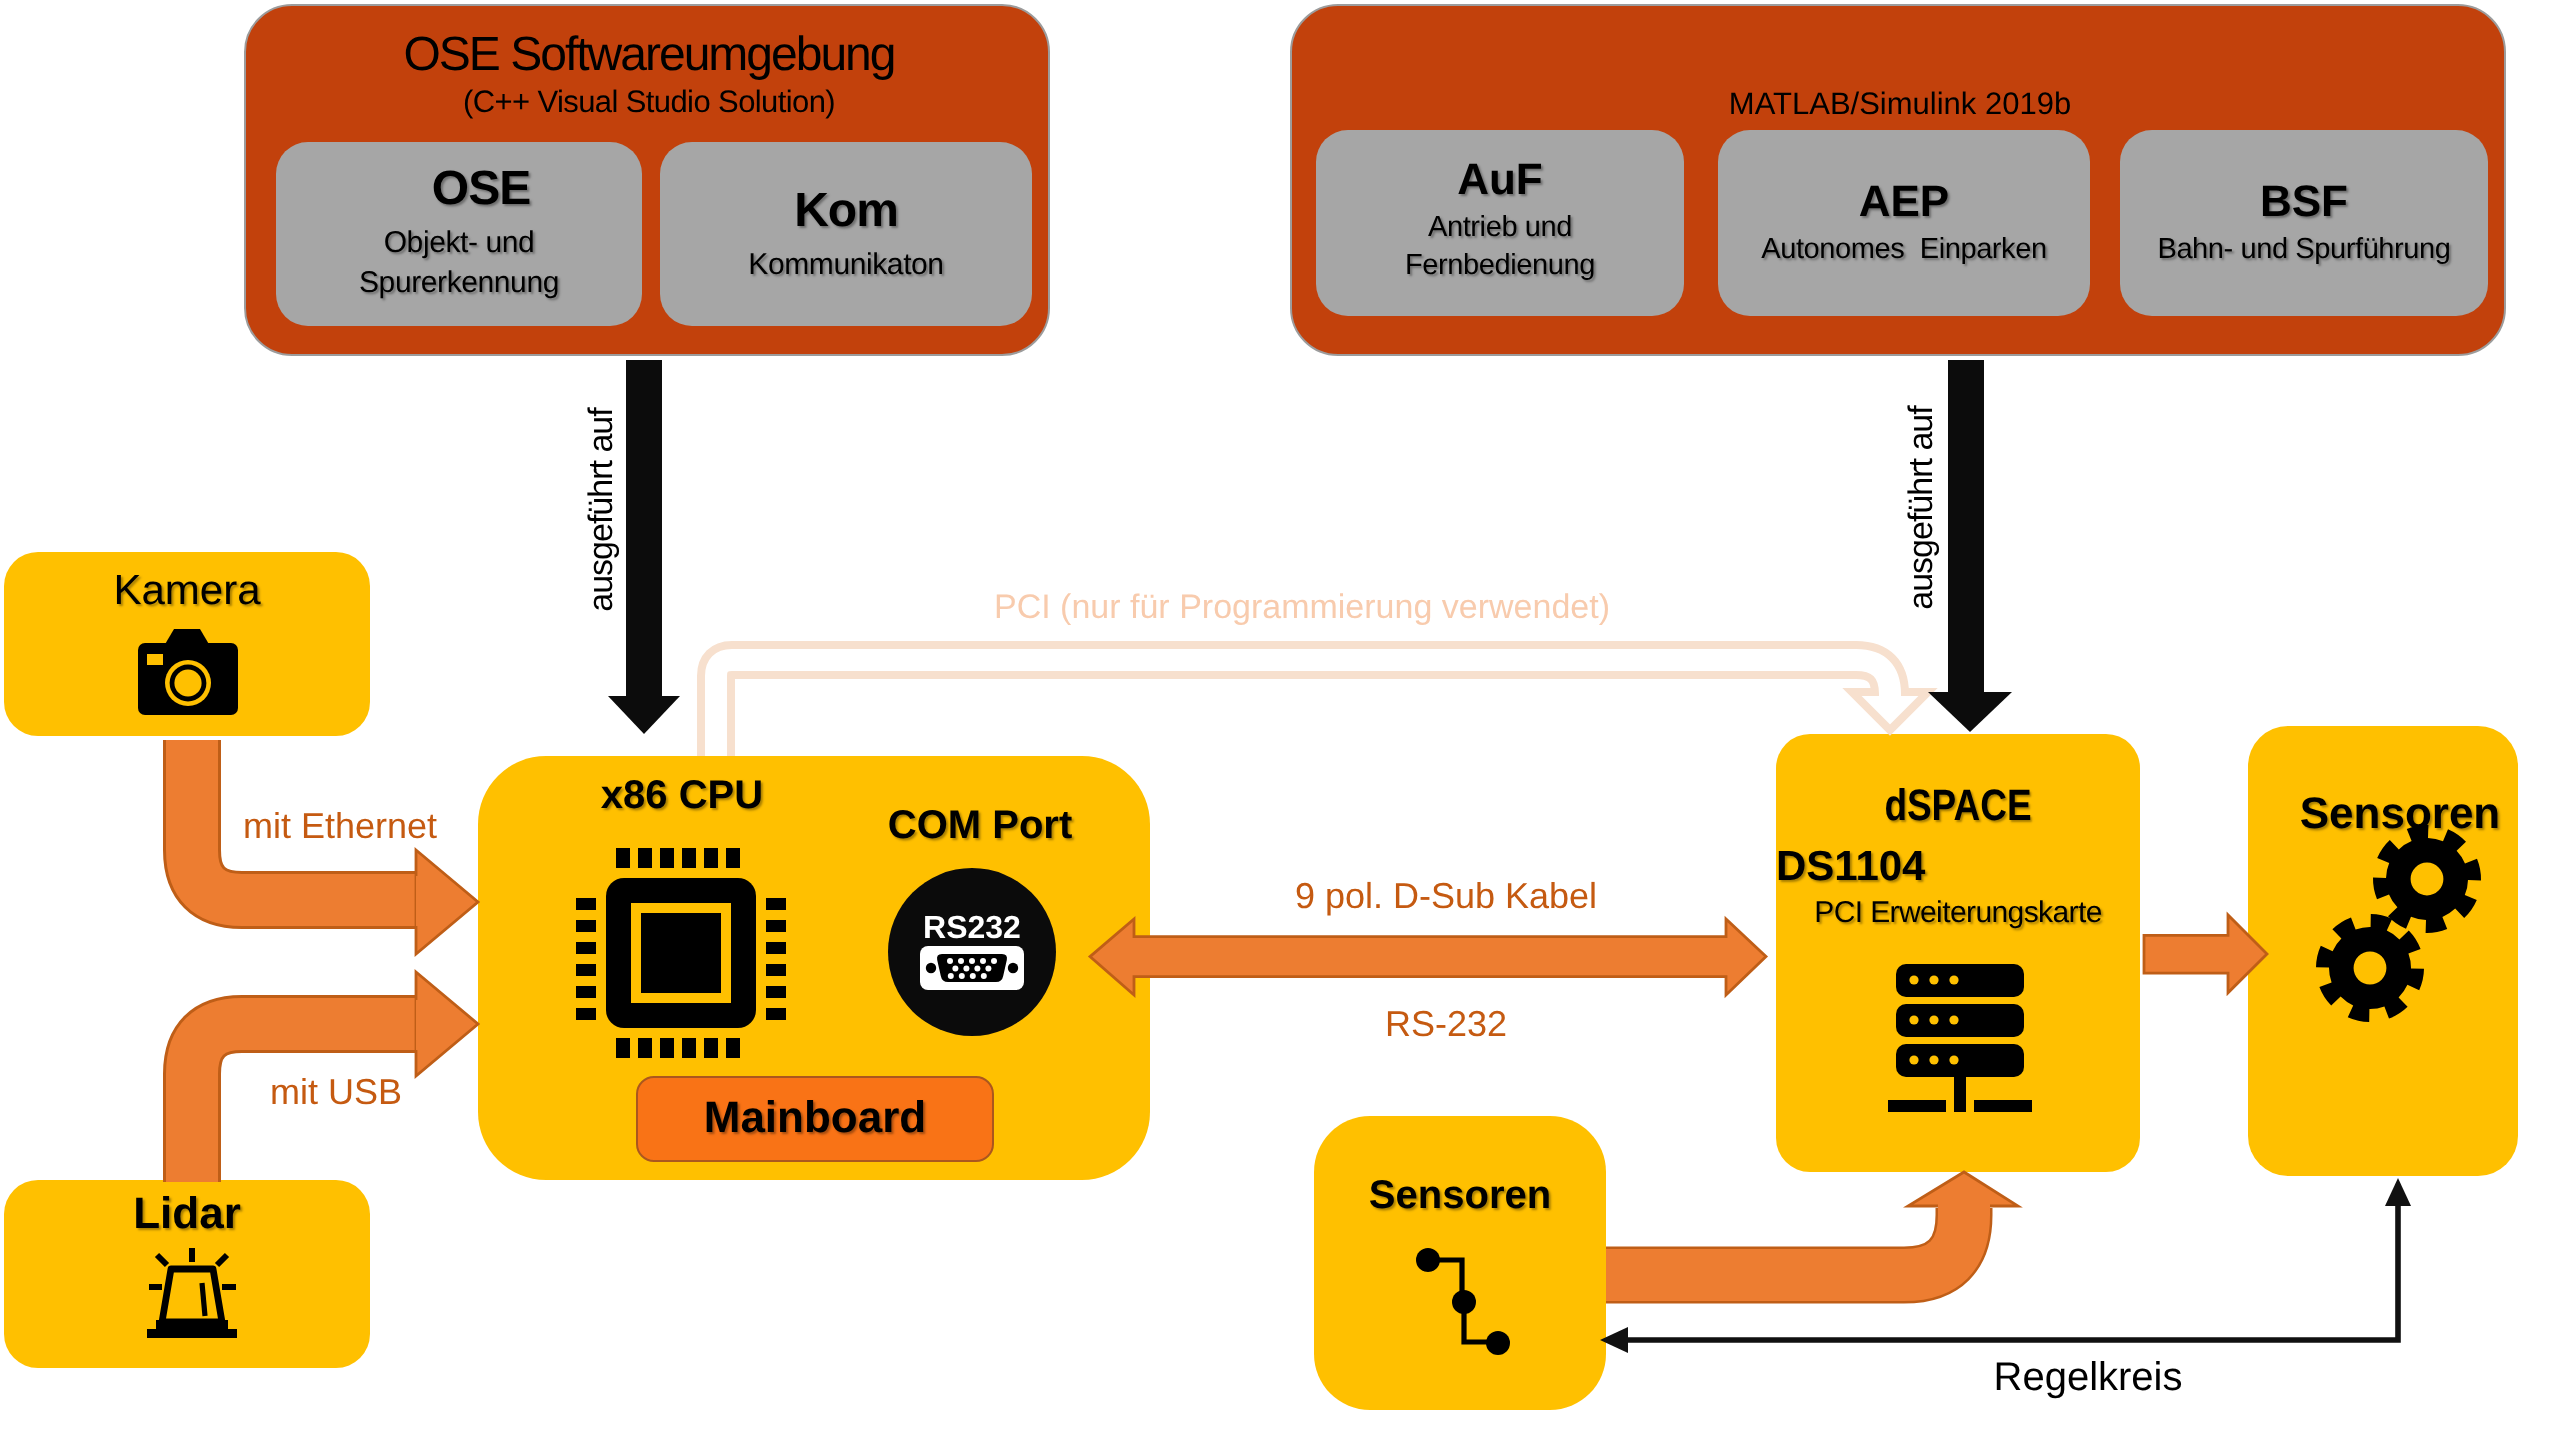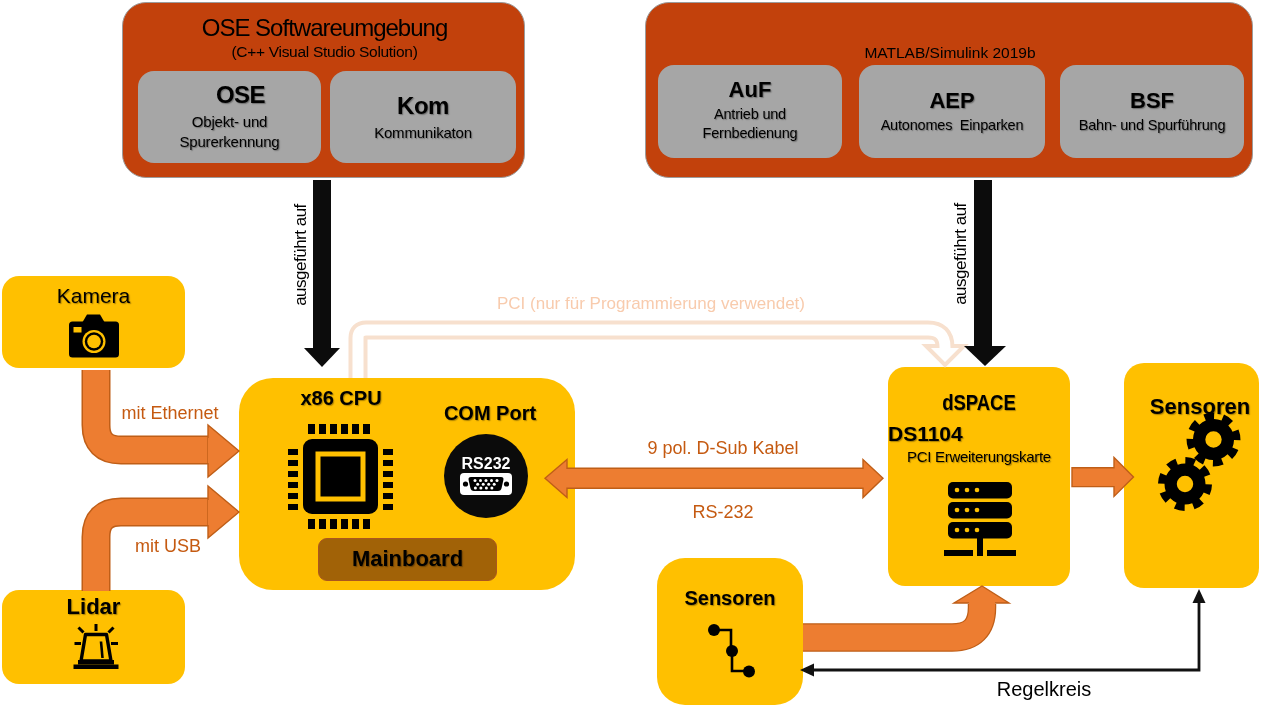--- a/index.html
+++ b/index.html
@@ -50,21 +50,21 @@
 
   <div class="abs ybox" style="left:2px;top:276px;width:183px;height:92px;border-radius:17px;">
     <div class="sh" style="margin-top:8px;font-size:21px;font-weight:normal;">Kamera</div>
   </div>
   <div class="abs ybox" style="left:2px;top:590px;width:183px;height:94px;border-radius:17px;">
     <div class="sh" style="margin-top:4px;font-size:22px;font-weight:bold;">Lidar</div>
   </div>
   <div class="abs ybox" style="left:239px;top:378px;width:336px;height:212px;border-radius:34px;">
     <div class="abs sh" style="left:27px;top:9px;width:150px;font-size:20px;font-weight:bold;text-align:center;">x86 CPU</div>
     <div class="abs sh" style="left:176px;top:24px;width:150px;font-size:20px;font-weight:bold;text-align:center;">COM Port</div>
-    <div class="abs" style="left:79px;top:160px;width:179px;height:43px;background:#a16207;border:1.6px solid #ab571e;border-radius:9px;box-sizing:border-box;">
+    <div class="abs" style="left:79px;top:160px;width:179px;height:43px;background:#f97316;border:1.6px solid #ab571e;border-radius:9px;box-sizing:border-box;">
       <div class="sh" style="margin-top:7px;text-align:center;font-size:22px;font-weight:bold;">Mainboard</div>
     </div>
   </div>
   <div class="abs ybox" style="left:888px;top:367px;width:182px;height:219px;border-radius:17px;">
     <div class="abs sh" style="left:0;top:23px;width:182px;font-size:22px;font-weight:bold;line-height:26px;text-align:center;transform:scaleX(0.84);">dSPACE</div>
     <div class="abs sh" style="left:0;top:54px;width:182px;font-size:21px;font-weight:bold;line-height:26px;text-align:left;">DS1104</div>
     <div class="abs sh" style="left:0;top:81px;width:182px;font-size:15px;line-height:18px;text-align:center;letter-spacing:-0.3px;">PCI Erweiterungskarte</div>
   </div>
   <div class="abs ybox" style="left:1124px;top:363px;width:135px;height:225px;border-radius:20px;">
     <div class="sh" style="margin-top:31px;font-size:22px;font-weight:bold;text-indent:17px;">Sensoren</div>

